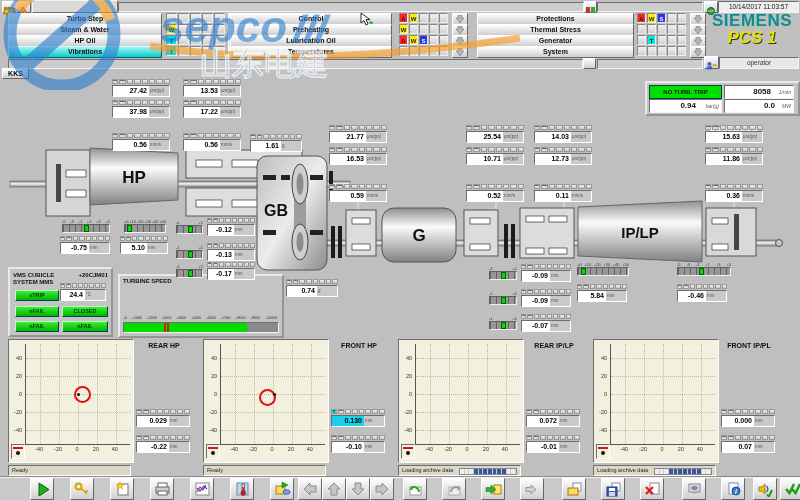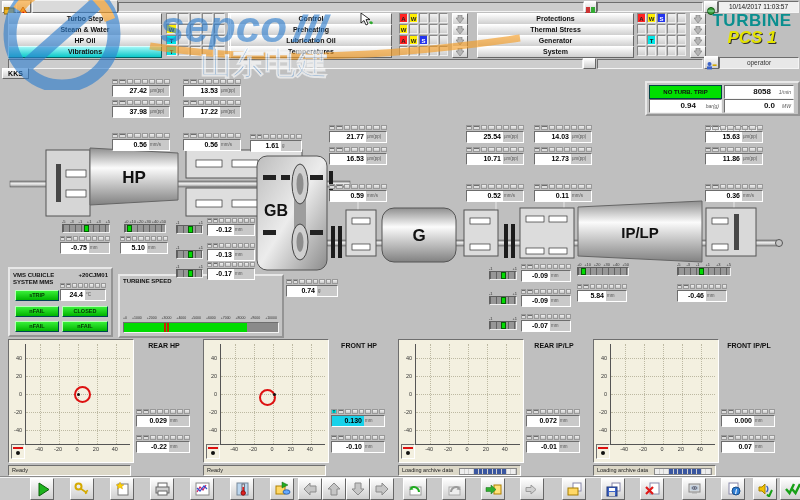--- a/index.html
+++ b/index.html
@@ -221,21 +221,21 @@
     </div>
 
   <div class="abs" style="left:360px;top:13px;z-index:40">
     <svg width="14" height="14">
         <polygon points="1,0 1,10 4,7.5 6,12 8,11 6,6.6 10,6.6" fill="#fff" stroke="#000" stroke-width="0.8"></polygon>
         <path d="M9,9 q3,-2 4,1 q-2,3 -4,-1" fill="#2faa2f"></path>
       </svg>
   </div>
 
   <div class="abs" style="left:706px;top:12px;width:92px;text-align:center">
-    <div style="font-size:17px;font-weight:bold;color:#0a8f8f;letter-spacing:0.5px;line-height:17px">TURBINE</div>
+    <div style="font-size:17px;font-weight:bold;color:#0a8f8f;letter-spacing:0.5px;line-height:17px">SIEMENS</div>
     <div style="font-size:17px;font-weight:bold;font-style:italic;color:#e3e300;text-shadow:1px 1px 0 #333;line-height:17px">PCS 1</div>
   </div>
 
   <div class="abs sunken strip" style="left:8px;top:59px;width:573px;height:8px"></div>
   <div class="abs btn3d" style="left:583px;top:58px;width:11px;height:9px"></div>
   <div class="abs sunken strip" style="left:597px;top:59px;width:104px;height:8px"></div>
   <div class="abs btn3d" style="left:704px;top:56px;width:13px;height:11px">
     <svg width="11" height="9" style="margin:1px">
         <circle cx="3.5" cy="3" r="2" fill="#3a62c8"></circle>
         <rect x="1" y="5.4" width="5" height="3" fill="#3a62c8"></rect>

